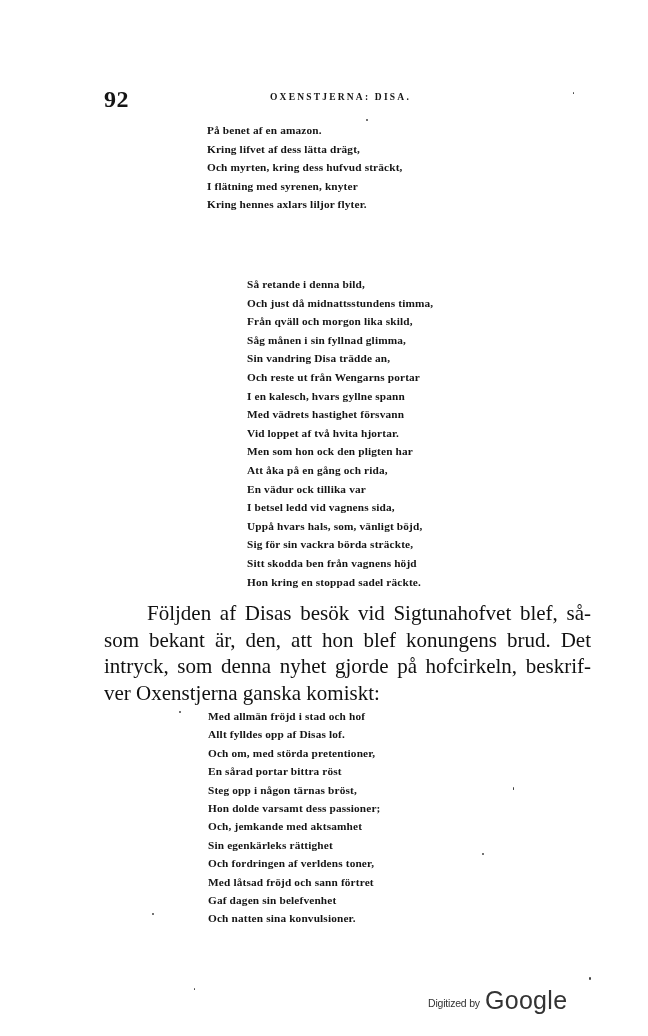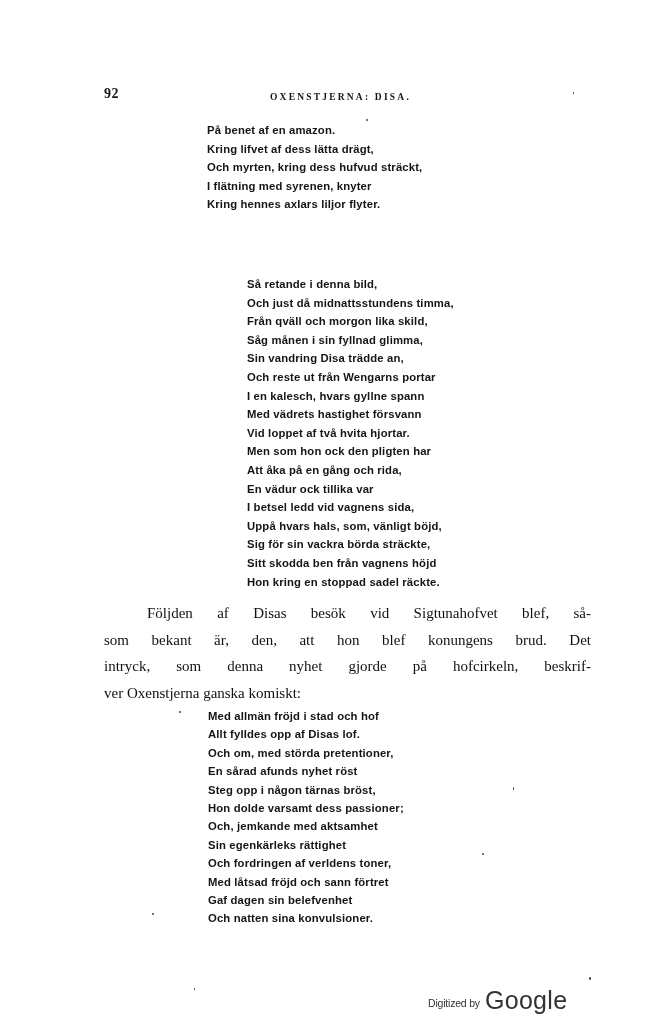--- a/index.html
+++ b/index.html
@@ -14,52 +14,52 @@
       overflow: hidden;
       font-family: "DejaVu Serif", "Liberation Serif", serif;
       color: #151515;
     }
     .page-number {
       position: absolute;
       left: 104px;
       top: 86px;
       font-family: "Liberation Serif", serif;
       font-weight: bold;
-      font-size: 14px;
+      font-size: 24px;
       letter-spacing: 0.5px;
     }
     .running-head {
       position: absolute;
       left: 270px;
       top: 92px;
       font-family: Liberation Serif, serif;
       font-weight: bold;
       font-size: 9.5px;
       letter-spacing: 2.2px;
     }
     .poem {
       position: absolute;
-      font-family: Liberation Sans, sans-serif;
+      font-family: Liberation Serif, serif;
       font-weight: bold;
       font-size: 11.3px;
       line-height: 18.6px;
       letter-spacing: 0.15px;
       white-space: nowrap;
     }
     .poem .line { display: block; }
     .poem-a { left: 207px; top: 121px; }
     .poem-b { left: 207px; top: 275px; margin-left: 40px; }
     .poem-c { left: 208px; top: 707px; line-height: 18.4px; }
     .prose {
       position: absolute;
       left: 104px;
       top: 600px;
       width: 487px;
       font-family: "Liberation Serif", serif;
-      font-size: 15px;
+      font-size: 21px;
       line-height: 26.5px;
       text-align: justify;
       color: #111;
     }
     .prose .pline {
       display: block;
       text-align-last: justify;
       white-space: nowrap;
     }
     .prose .pline.first { text-indent: 43px; }
@@ -129,21 +129,21 @@
   <span class="pline first">Följden af Disas besök vid Sigtunahofvet blef, så-</span>
   <span class="pline">som bekant är, den, att hon blef konungens brud.  Det</span>
   <span class="pline">intryck, som denna nyhet gjorde på hofcirkeln, beskrif-</span>
   <span class="pline last">ver Oxenstjerna ganska komiskt:</span>
 </div>
 
 <div class="poem poem-c">
   <span class="line">Med allmän fröjd i stad och hof</span>
   <span class="line">Allt fylldes opp af Disas lof.</span>
   <span class="line">Och om, med störda pretentioner,</span>
-  <span class="line">En sårad afunds nyhet röst</span>
+  <span class="line">En sårad portar bittra röst</span>
   <span class="line">Steg opp i någon tärnas bröst,</span>
   <span class="line">Hon dolde varsamt dess passioner;</span>
   <span class="line">Och, jemkande med aktsamhet</span>
   <span class="line">Sin egenkärleks rättighet</span>
   <span class="line">Och fordringen af verldens toner,</span>
   <span class="line">Med låtsad fröjd och sann förtret</span>
   <span class="line">Gaf dagen sin belefvenhet</span>
   <span class="line">Och natten sina konvulsioner.</span>
 </div>
 

